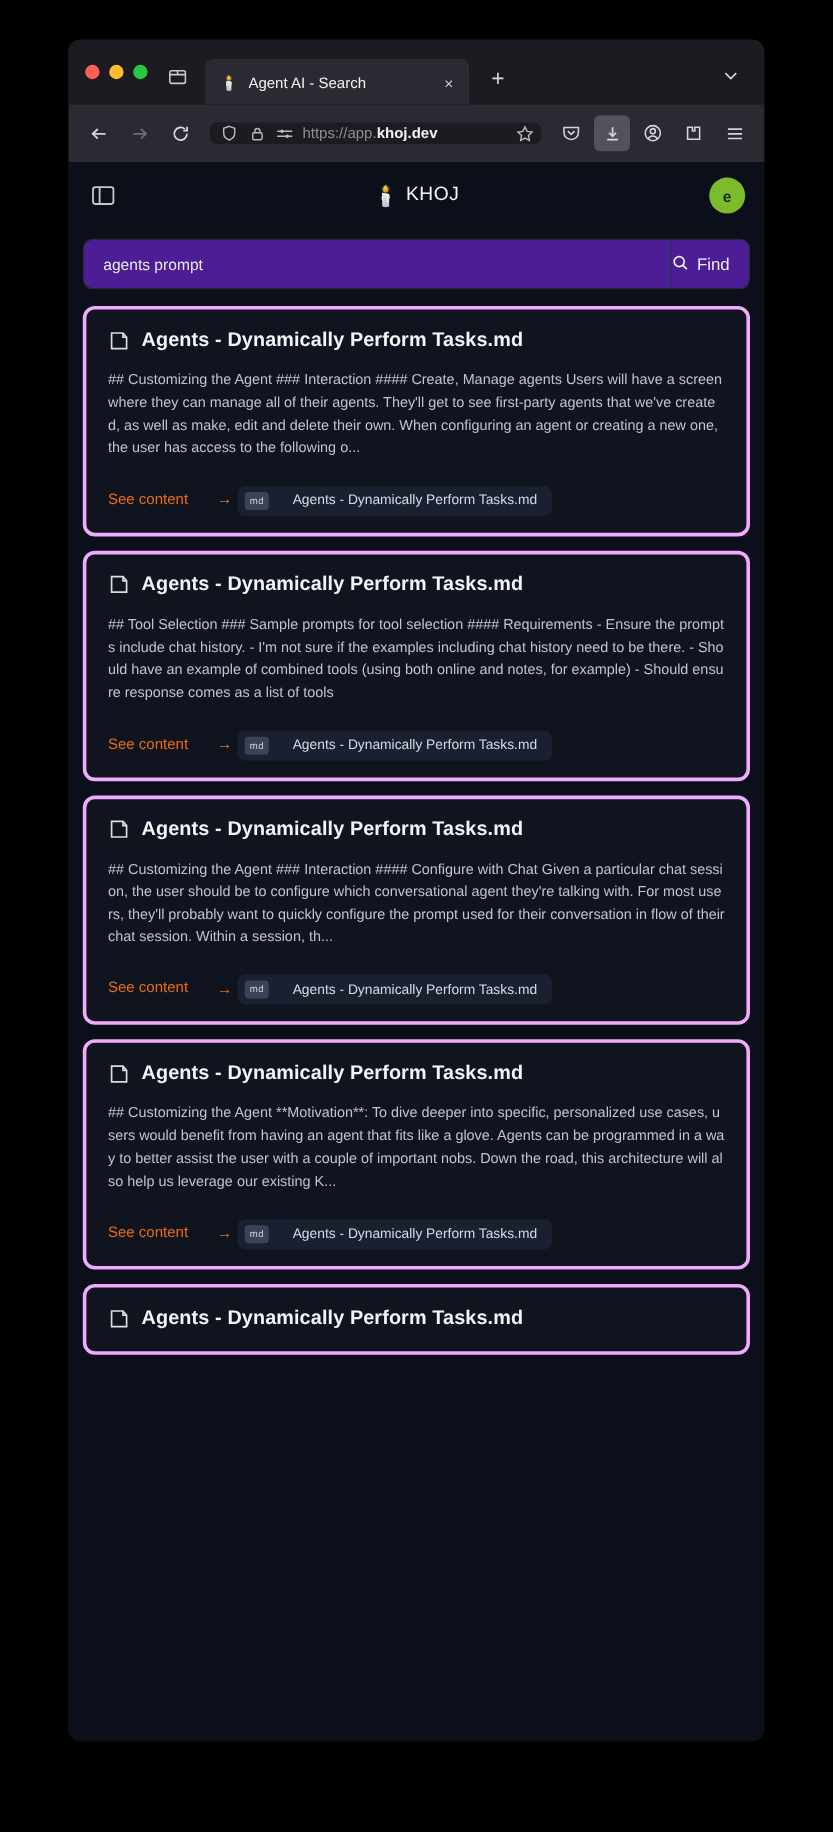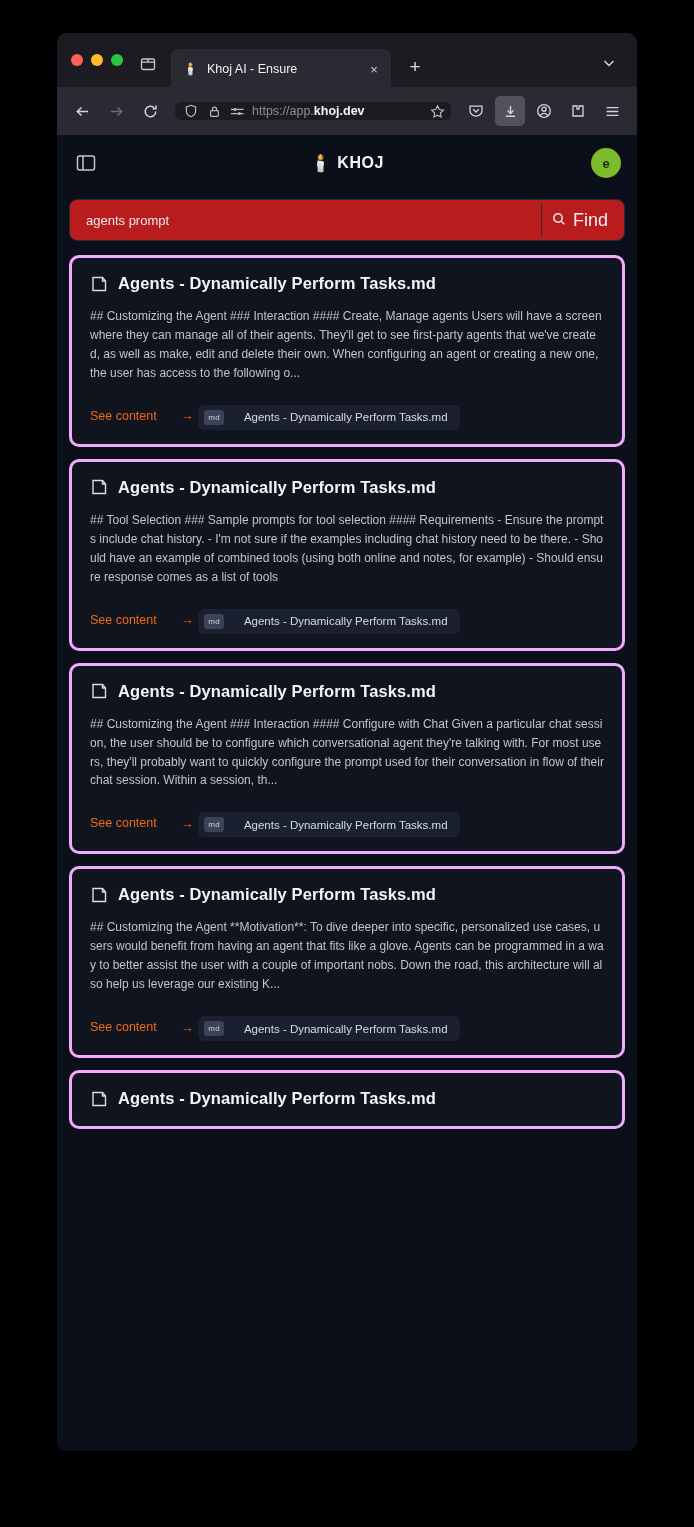--- a/index.html
+++ b/index.html
@@ -156,58 +156,58 @@
   }
   .brand {
     position: absolute; left: 0; right: 0;
     display: flex; align-items: center; justify-content: center;
     gap: 6px;
     pointer-events: none;
   }
   .brand-logo { font-size: 17px; }
   .brand-name {
     color: #f5f5f7;
-    font-weight: 700;
+    font-weight: 400;
     font-size: 16px;
     letter-spacing: 0.5px;
   }
   .avatar {
     margin-left: auto;
     width: 30px; height: 30px;
     border-radius: 50%;
     background: #7cbb2b;
     color: #1b2a0b;
     font-size: 13px; font-weight: 600;
     display: flex; align-items: center; justify-content: center;
     z-index: 2;
   }
   .search-wrap {
     margin: 8px 12px 0 12px;
-    background: #b91c1c;
+    background: #4c1d95;
     border: 1px solid #262a33;
     border-radius: 8px;
     height: 42px;
     display: flex; align-items: center;
     padding: 0 4px 0 14px;
   }
   .search-input {
     flex: 1;
     background: transparent;
     border: none; outline: none;
     color: #e9e9ee;
     font-size: 13px;
     font-family: "Liberation Sans", sans-serif;
   }
   .find-btn {
     display: flex; align-items: center; gap: 7px;
     height: 34px;
-    padding: 0 12px 0 10px;
+    padding: 0 12px 0 0;
     border-left: 1px solid #2c313c;
     color: #f0f0f4;
-    font-size: 18px;
+    font-size: 14px;
   }
   .results {
     margin-top: 14px;
     padding: 0 12px;
     height: calc(100% - 124px);
     overflow: hidden;
   }
   .card {
     background: #10141f;
     border: 3px solid #f0abfc;
@@ -280,21 +280,21 @@
     <div class="tb-icon-btn">
       <svg width="16" height="16" viewBox="0 0 16 16" fill="none" stroke="currentColor" stroke-width="1.3">
         <rect x="1.5" y="3" width="13" height="10.5" rx="1.6"></rect>
         <path d="M1.5 6.2h13"></path>
           <path d="M8 3v3.2"></path>
       </svg>
     </div>
 
     <div class="tab">
       <div class="favicon">🕯️</div>
-      <div class="tab-title">Khoj AI - Ensure</div>
+      <div class="tab-title">Agent AI - Search</div>
       <div class="tab-close">×</div>
     </div>
 
     <div class="new-tab">+</div>
 
     <div class="tablist-chevron">
       <svg width="14" height="14" viewBox="0 0 14 14" fill="none" stroke="currentColor" stroke-width="1.4">
         <path d="M2.5 5L7 9.5L11.5 5"></path>
       </svg>
     </div>

